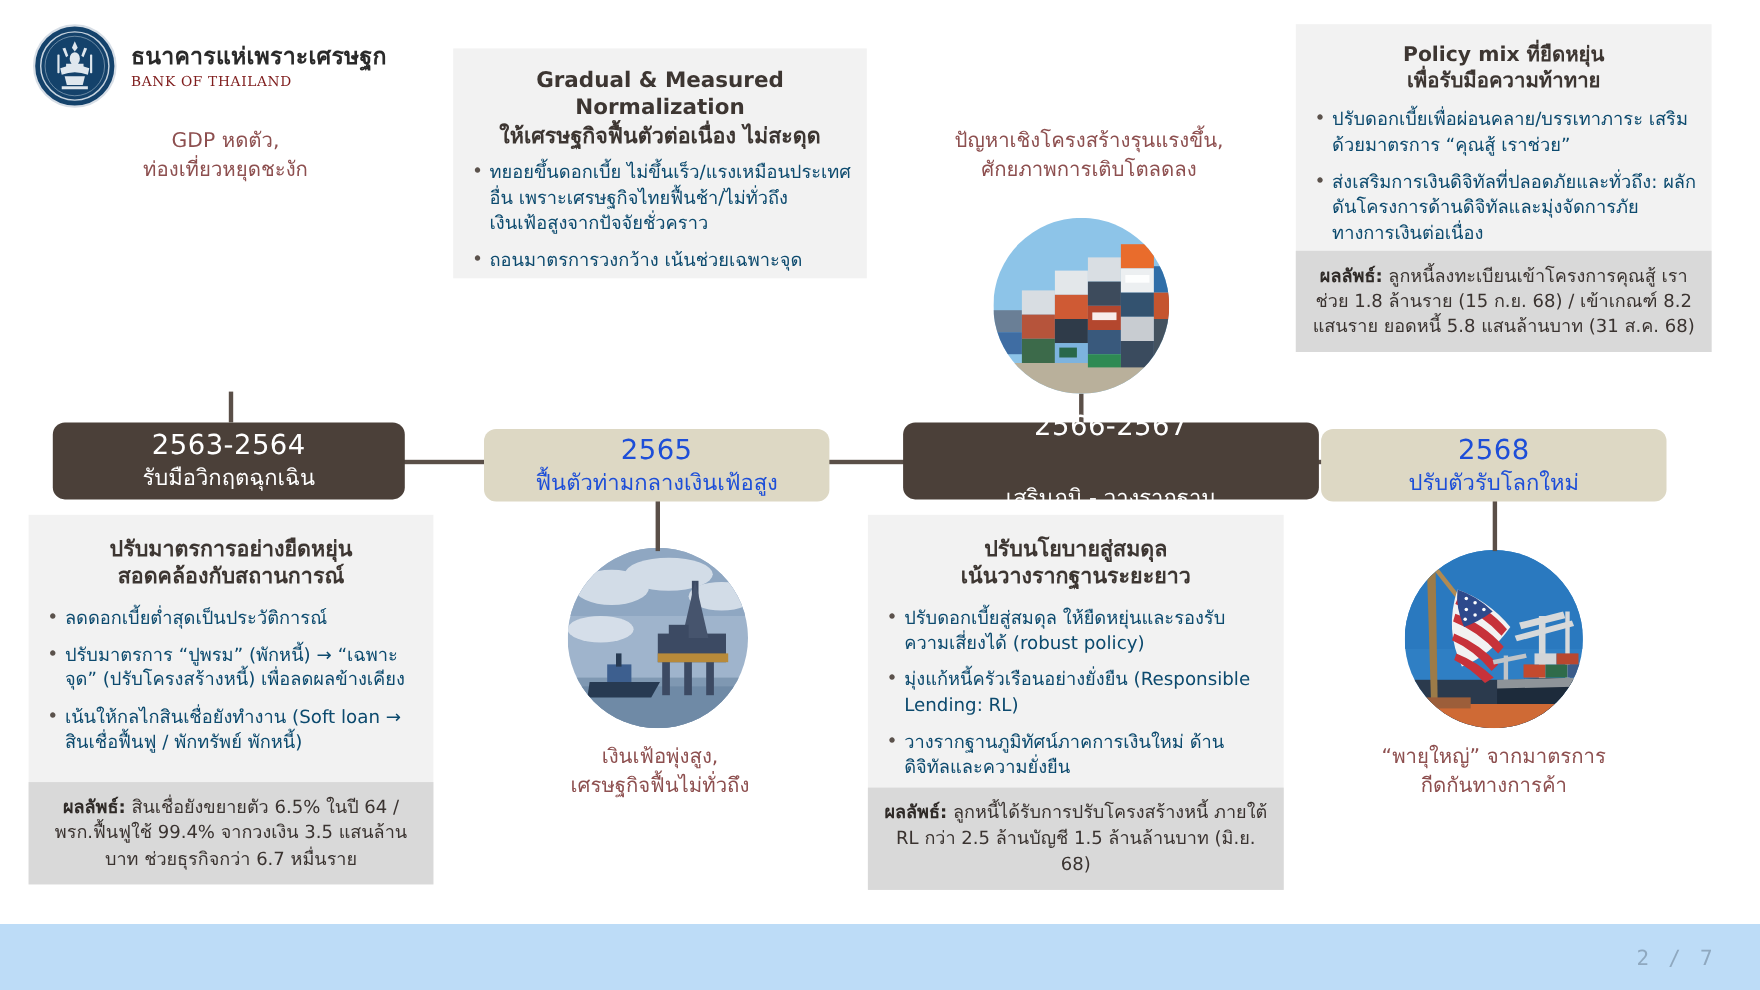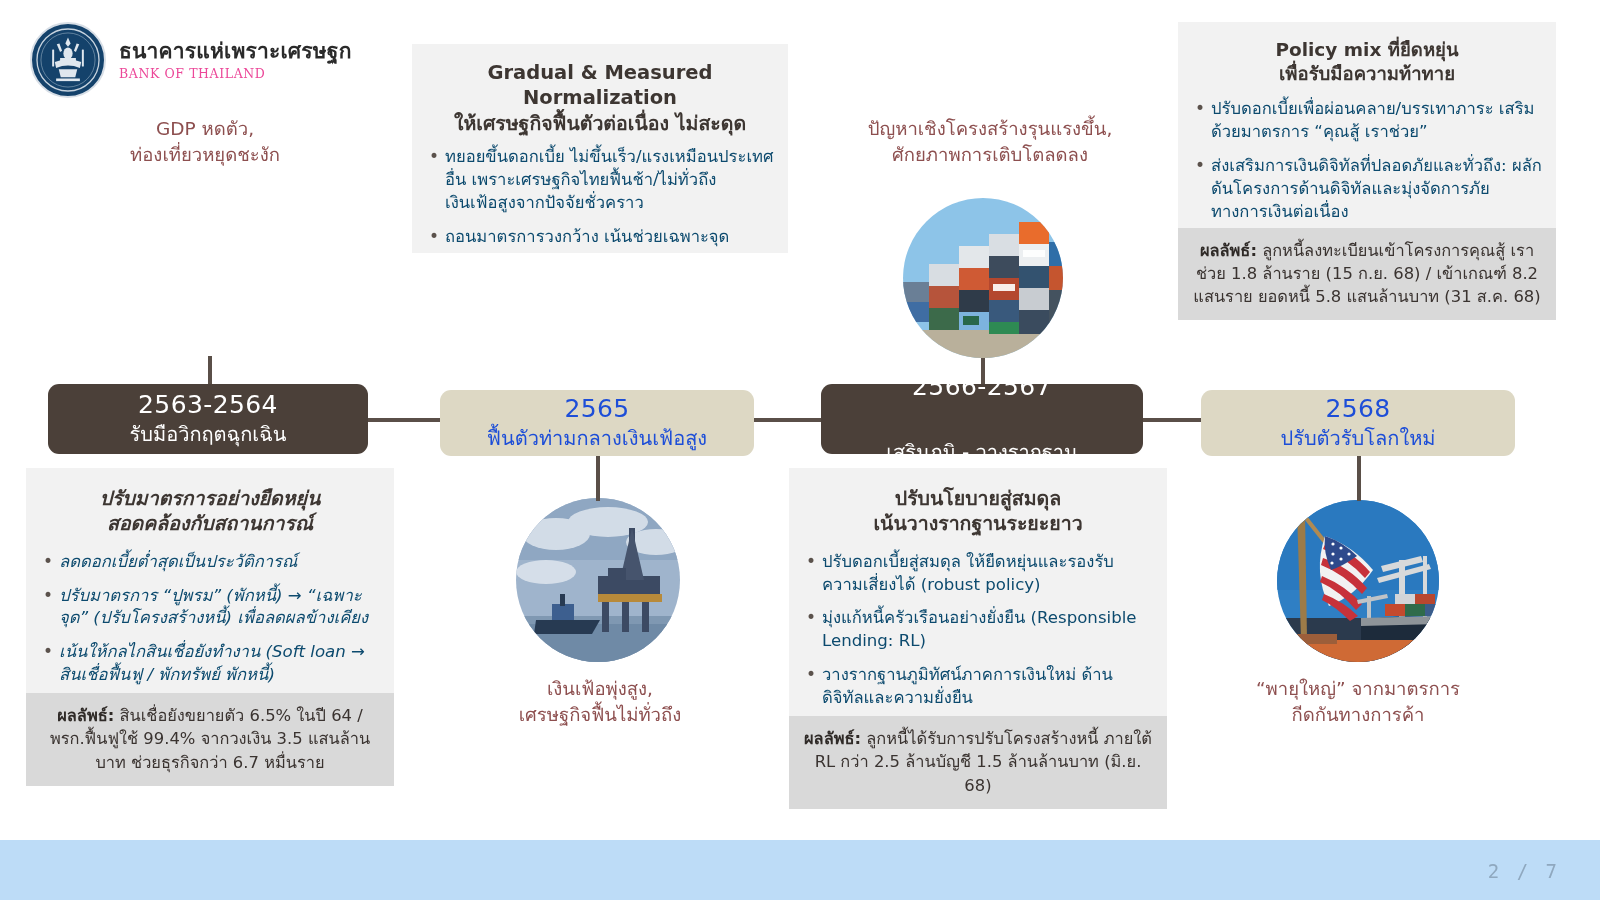--- a/index.html
+++ b/index.html
@@ -11,21 +11,21 @@
   }
   #stage { position: relative; width: 1600px; height: 900px; background:#fff; }
 
   
   .logo-wrap { position:absolute; left:30px; top:22px; display:flex; align-items:center; gap:13px; }
   .logo-seal { width:76px; height:76px; border-radius:50%; background:#14426b;
                border:2px solid #d7dee6; display:flex; align-items:center; justify-content:center; }
   .logo-seal svg { display:block; }
   .logo-txt-th { font-size:21px; font-weight:bold; color:#2a2a2a; letter-spacing:.2px;
                  font-family:"DejaVu Sans","Liberation Sans",sans-serif; line-height:1.15; }
-  .logo-txt-en { font-size:12.5px; color:#ec4899; letter-spacing:.6px;
+  .logo-txt-en { font-size:12.5px; color:#7f1d1d; letter-spacing:.6px;
                  font-family:"DejaVu Serif","Liberation Serif",serif; margin-top:2px;}
 
   
   .redcap { position:absolute; text-align:center; color:#8d4f4f; font-size:18.5px;
             line-height:1.42; font-family:"DejaVu Sans","Liberation Sans",sans-serif; }
 
   
   .photo { position:absolute; border-radius:50%; overflow:hidden; }
   .photo svg { display:block; width:100%; height:100%; }
 
@@ -258,21 +258,21 @@
       </g>
       <rect x="0" y="140" width="162" height="22" fill="#cf6a35"></rect>
       <rect x="0" y="134" width="60" height="10" fill="#9c5e3a"></rect>
     </svg>
   </div>
 
   <div class="redcap" style="left: 1233px; top: 676px; width: 250px; white-space: pre-line;">“พายุใหญ่” จากมาตรการ
 กีดกันทางการค้า</div>
 
   <div class="panel" style="left:26px; top:468px; width:368px;">
-    <div style="padding:18px 0 6px;font-style:italic;">
+    <div style="padding:18px 0 24px;">
       <div class="panel-title" style="white-space:pre-line;">ปรับมาตรการอย่างยืดหยุ่น
 สอดคล้องกับสถานการณ์</div>
       <ul class="bullets" style="margin-top:14px;">
         <li>ลดดอกเบี้ยต่ำสุดเป็นประวัติการณ์</li>
         <li>ปรับมาตรการ “ปูพรม” (พักหนี้) → “เฉพาะจุด” (ปรับโครงสร้างหนี้) เพื่อลดผลข้างเคียง</li>
         <li>เน้นให้กลไกสินเชื่อยังทำงาน (Soft loan → สินเชื่อฟื้นฟู / พักทรัพย์ พักหนี้)</li>
       </ul>
     </div>
     <div class="result left">
       <b>ผลลัพธ์:</b><span> สินเชื่อยังขยายตัว 6.5% ในปี 64 / พรก.ฟื้นฟูใช้ 99.4% จากวงเงิน 3.5 แสนล้านบาท ช่วยธุรกิจกว่า 6.7 หมื่นราย</span>
@@ -290,21 +290,21 @@
   <div class="tl-bar dark" style="left:48px; top:384px; width:320px; height:70px;">
     <div class="tl-year">2563-2564</div>
     <div class="tl-sub">รับมือวิกฤตฉุกเฉิน</div>
   </div>
 
   <div class="tl-bar light" style="left:440px; top:390px; width:314px; height:66px;">
     <div class="tl-year">2565</div>
     <div class="tl-sub">ฟื้นตัวท่ามกลางเงินเฟ้อสูง</div>
   </div>
 
-  <div class="tl-bar dark" style="left:821px; top:384px; width:322px; height:70px;gap:36px;">
+  <div class="tl-bar dark" style="left:821px; top:384px; width:378px; height:70px;gap:36px;">
     <div class="tl-year">2566-2567</div>
     <div class="tl-sub">เสริมภูมิ - วางรากฐาน</div>
   </div>
 
   <div class="tl-bar light" style="left:1201px; top:390px; width:314px; height:66px;">
     <div class="tl-year">2568</div>
     <div class="tl-sub">ปรับตัวรับโลกใหม่</div>
   </div>
 
   <div class="footer"></div>

